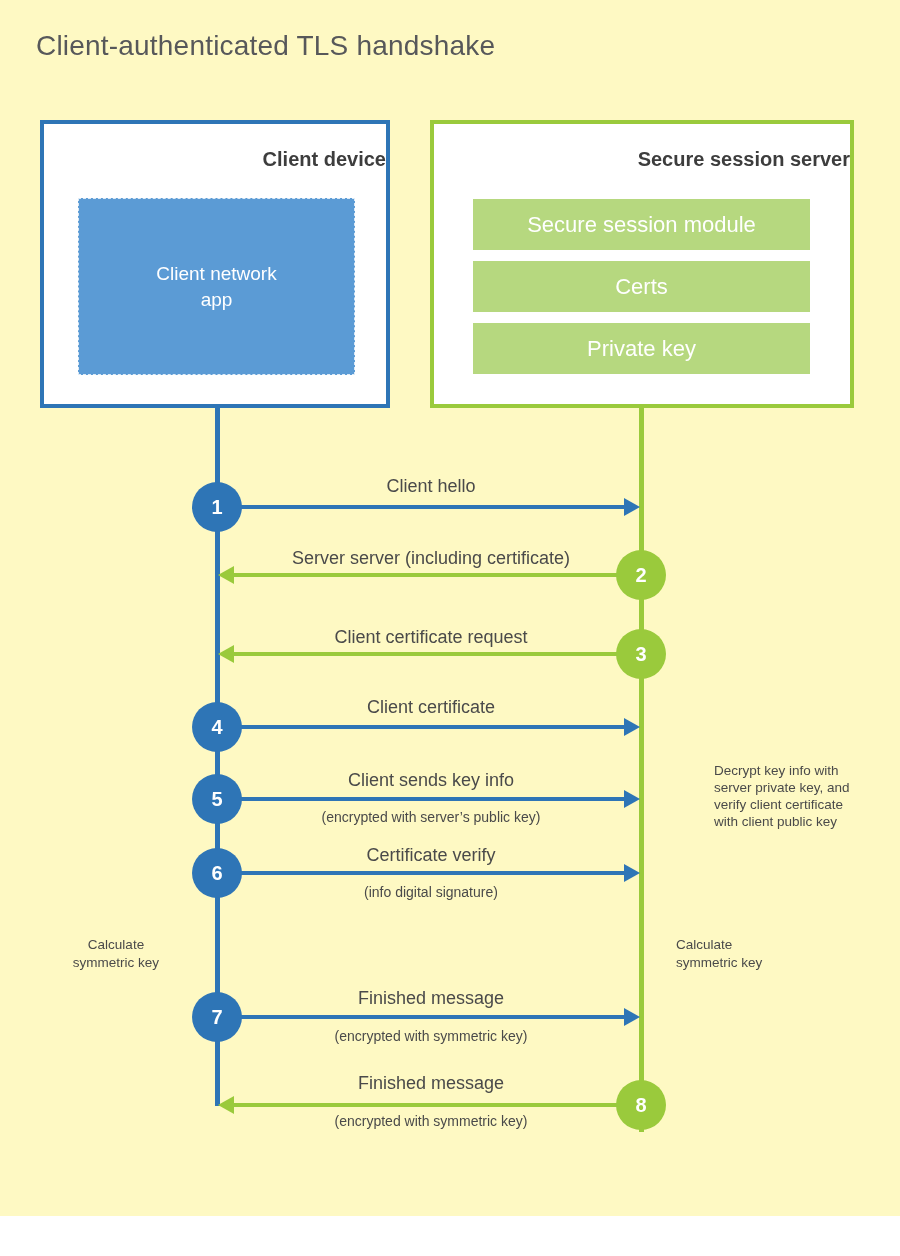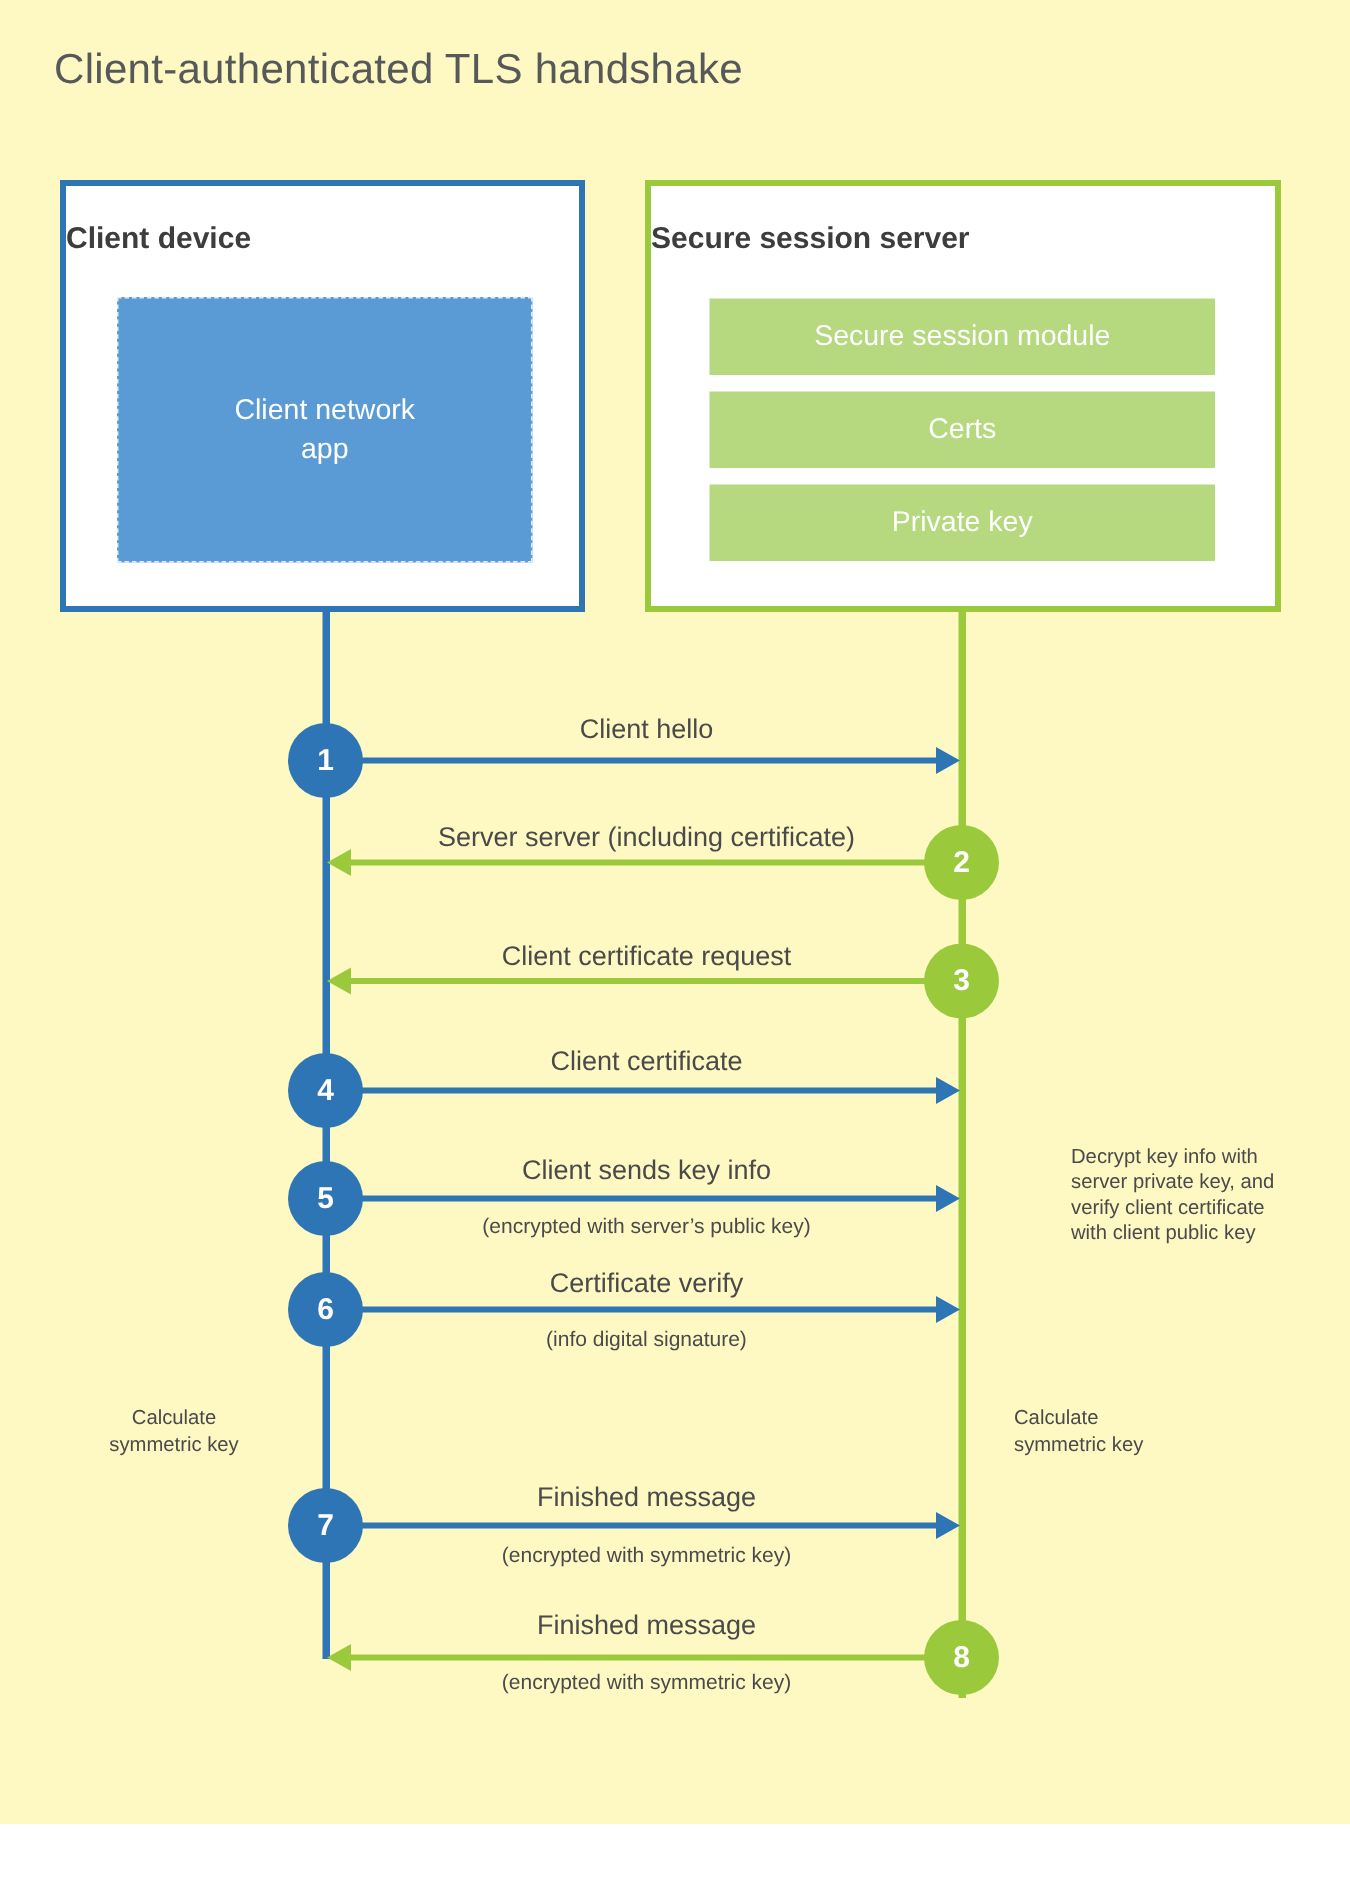--- a/index.html
+++ b/index.html
@@ -14,28 +14,28 @@
   *{margin:0;padding:0;box-sizing:border-box;}
   body{background:#fff;font-family:"Liberation Sans","DejaVu Sans",sans-serif;}
   .page{position:relative;width:900px;height:1216px;background:#fef9c3;overflow:hidden;}
 
   .diagram-title{position:absolute;left:36px;top:30px;font-size:28px;font-weight:300;color:var(--text-title);letter-spacing:0.2px;}
 
   
   .actor-box{position:absolute;top:120px;height:288px;background:#fff;border-style:solid;border-width:4px;}
   .client-box{left:40px;width:350px;border-color:var(--blue);}
   .server-box{left:430px;width:424px;border-color:var(--green);}
-  .actor-heading{margin-top:24px;text-align:left;font-size:20px;font-weight:bold;color:var(--text-dark);}
+  .actor-heading{margin-top:24px;text-align:right;font-size:20px;font-weight:bold;color:var(--text-dark);}
 
   .app-box{position:absolute;left:78px;top:198px;width:277px;height:177px;background:var(--blue-light);
     border:1px dashed rgba(255,255,255,0.8);display:flex;align-items:center;justify-content:center;
     color:#fff;font-size:19px;text-align:center;white-space:pre-line;line-height:26px;}
 
   .server-bar{position:absolute;left:473px;width:337px;height:51px;background:var(--green-light);
-    display:flex;align-items:center;justify-content:center;color:#fff;font-size:19px;}
+    display:flex;align-items:center;justify-content:center;color:#fff;font-size:22px;}
   .bar-1{top:199px;} .bar-2{top:261px;} .bar-3{top:323px;}
 
   
   .lifeline{position:absolute;width:5px;}
   .lifeline-blue{left:215px;top:406px;height:700px;background:var(--blue);}
   .lifeline-green{left:639px;top:406px;height:726px;background:var(--green);}
 
   
   .step-circle{position:absolute;width:50px;height:50px;border-radius:50%;
     display:flex;align-items:center;justify-content:center;color:#fff;font-size:20px;font-weight:bold;}

